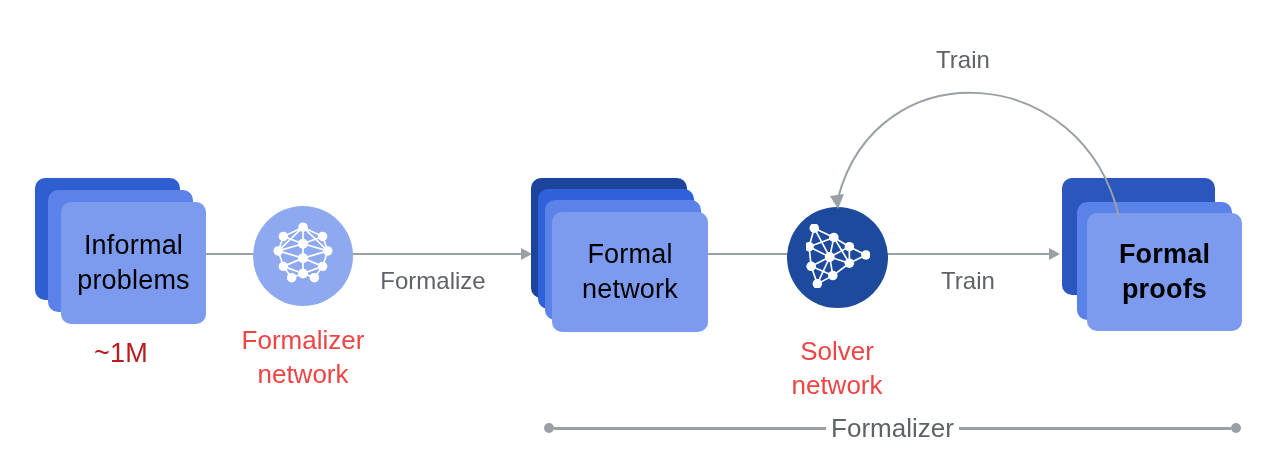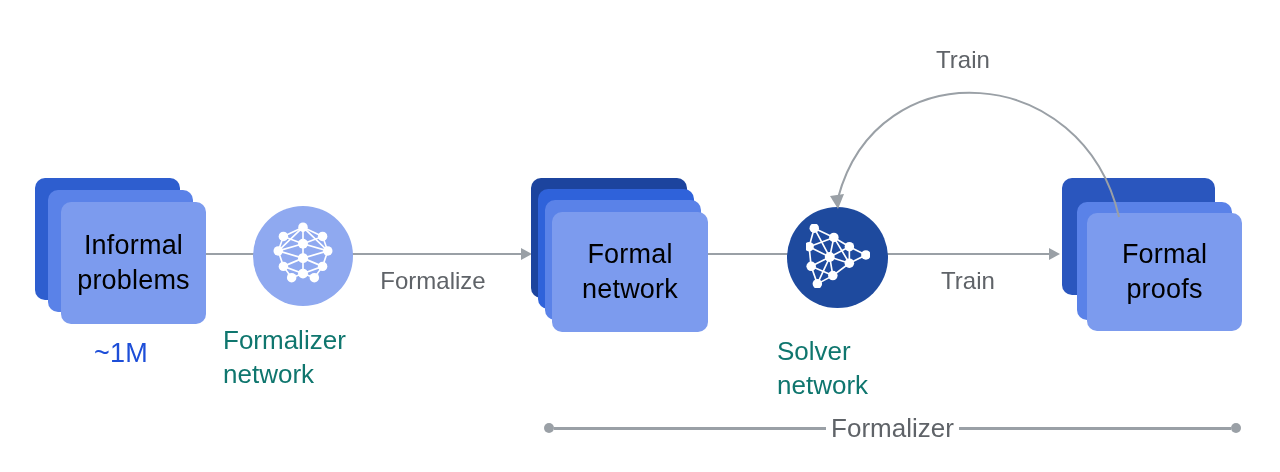--- a/index.html
+++ b/index.html
@@ -11,24 +11,24 @@
   .card{position:absolute;border-radius:10px;}
   .card-front{
     display:flex;align-items:center;justify-content:center;text-align:center;
     color:#000000;font-size:27px;font-weight:500;line-height:1.28;letter-spacing:.2px;
   }
   .circle-node{
     position:absolute;border-radius:50%;
     display:flex;align-items:center;justify-content:center;z-index:2;
   }
   .count-label{
-    position:absolute;text-align:center;color:#1d4ed8;font-size:27px;letter-spacing:.3px;
+    position:absolute;text-align:center;color:#b91c1c;font-size:27px;letter-spacing:.3px;
   }
   .component-label{
-    position:absolute;color:#0f766e;font-size:26px;line-height:1.32;
+    position:absolute;text-align:center;color:#ef4444;font-size:26px;line-height:1.32;
   }
   .arrow-label{
     position:absolute;text-align:center;color:#5F6368;font-size:24px;
   }
   .hline{position:absolute;height:2px;background:#9AA0A6;top:253px;z-index:1;}
   .arrowhead-right{
     position:absolute;width:0;height:0;top:248px;z-index:1;
     border-left:11px solid #9AA0A6;border-top:6px solid transparent;border-bottom:6px solid transparent;
   }
   #train-layer{position:absolute;left:0;top:0;width:1280px;height:472px;z-index:3;pointer-events:none;}
@@ -164,21 +164,21 @@
     </span>
   </div>
   <div class="component-label" style="left:777px;top:323px;width:120px;margin-top:11px;">Solver network</div>
 
   <div class="arrow-label" style="left:888px;top:267px;width:160px;">Train</div>
 
   <div class="stack" style="left:1062px;top:178px;width:180px;height:153px;z-index:2;">
     <div class="card" style="left:0;top:0;width:153px;height:117px;background:#2A56BE;"></div>
     <div class="card" style="left:15px;top:24px;width:155px;height:118px;background:#5A82E8;"></div>
     <div class="card card-front" style="left:25px;top:35px;width:155px;height:118px;background:#7C9BEE;">
-      <span style="max-width:120px;">Formal proofs</span>
+      <span style="max-width:120px;font-weight:bold;">Formal proofs</span>
     </div>
   </div>
 
   <svg id="train-layer">
     <path d="M 1119 217 C 1083 62, 878 48, 838 198" fill="none" stroke="#9AA0A6" stroke-width="2"></path>
     <polygon points="830,196 844,194 838,209" fill="#9AA0A6"></polygon>
   </svg>
   <div class="arrow-label" style="left:883px;top:46px;width:160px;z-index:3;">Train</div>
 
   <div class="bracket">

